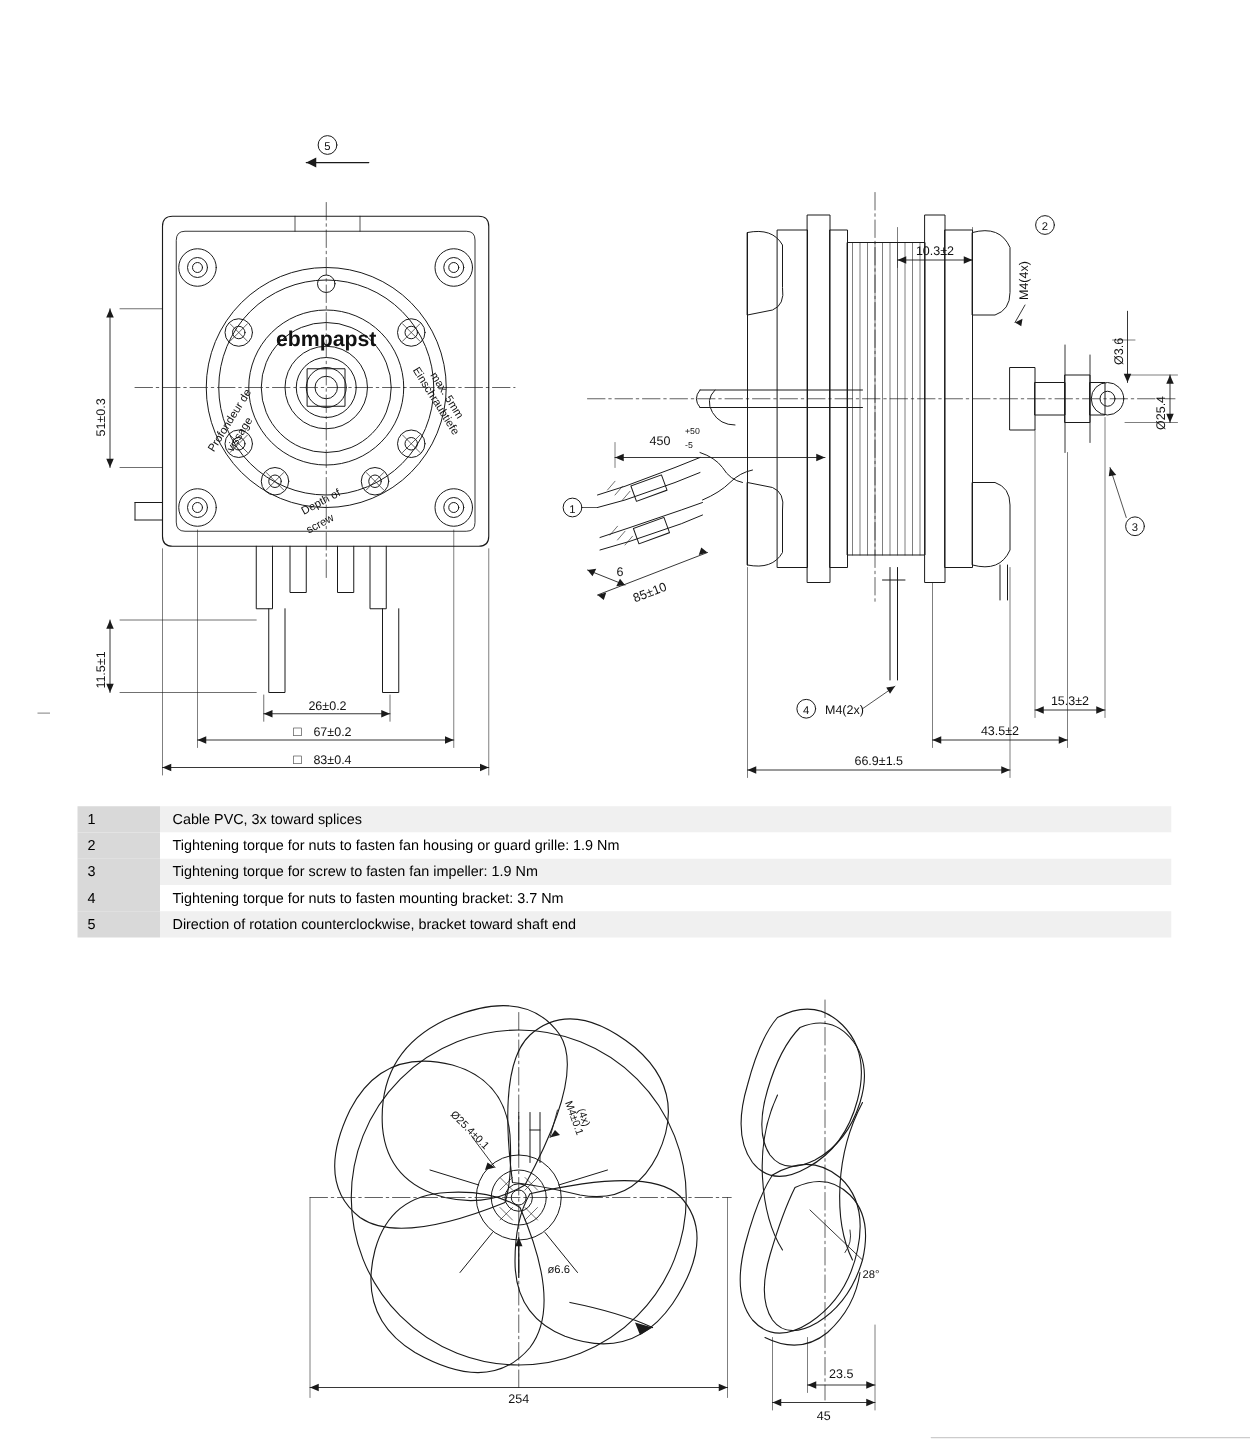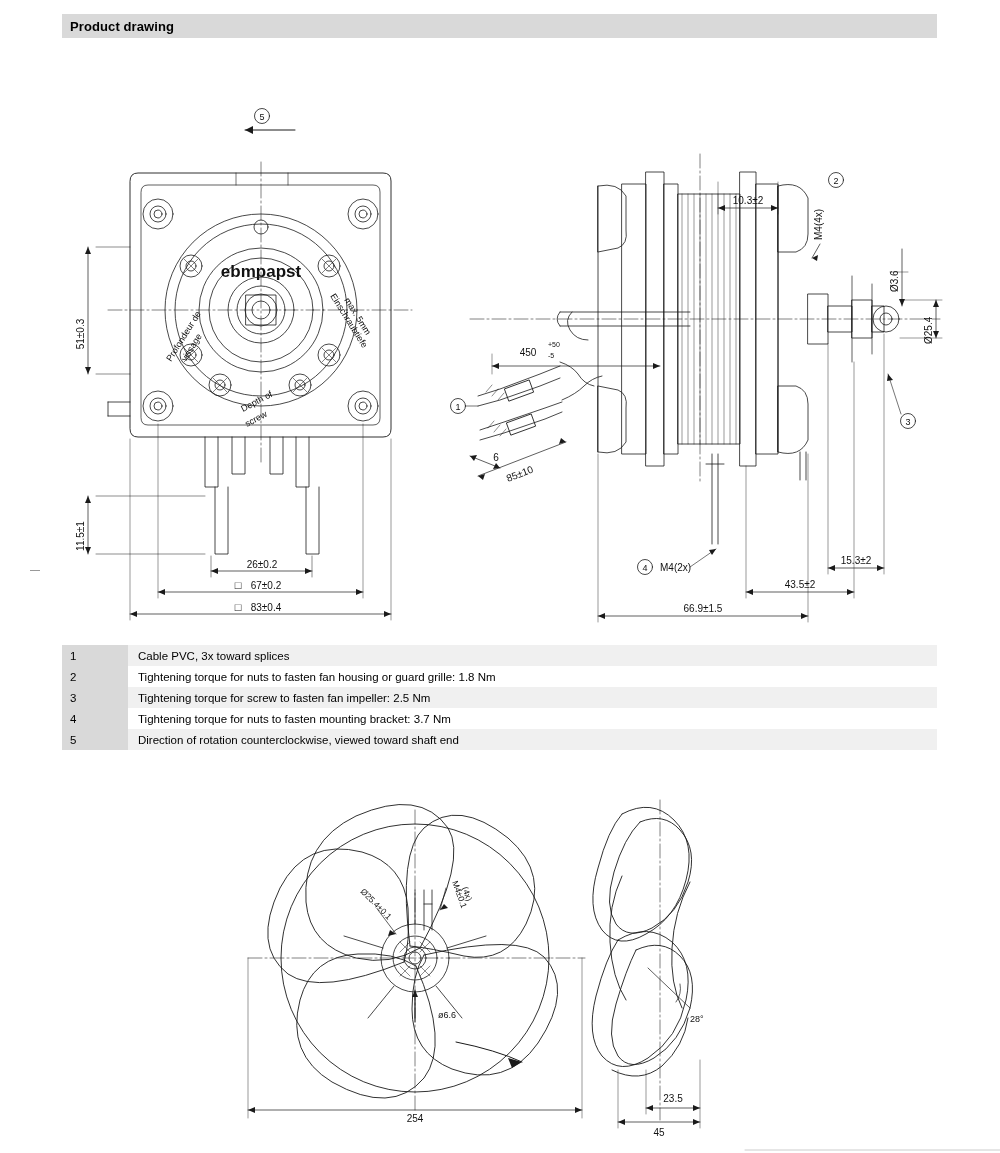--- a/index.html
+++ b/index.html
@@ -97,23 +97,20 @@
     width: 10px;
     height: 1px;
     background: #999;
   }
 </style>
 </head>
 <body>
 
 <div class="page">
 
-  <div class="header-bar">
-    <div class="title">Product drawing</div>
-  </div>
 
   <div class="edge-tick"></div>
 
   <div class="drawing-area">
     <svg width="1000" height="595" viewBox="0 0 1000 595" xmlns="http://www.w3.org/2000/svg">
       <g fill="none" stroke="#1a1a1a" stroke-width="0.9" stroke-linejoin="round" stroke-linecap="round">
 
         <g stroke-width="1">
           <path d="M245 86 L295 86"></path>
           <path d="M245 86 L253 82 L253 90 Z" fill="#1a1a1a" stroke="none"></path>
@@ -438,33 +435,33 @@
   </div>
 
   <table class="legend">
     <tbody>
       <tr>
         <td class="num">1</td>
         <td class="txt">Cable PVC, 3x toward splices</td>
       </tr>
       <tr>
         <td class="num">2</td>
-        <td class="txt">Tightening torque for nuts to fasten fan housing or guard grille: 1.8 Nm</td>
+        <td class="txt">Tightening torque for nuts to fasten fan housing or guard grille: 1.9 Nm</td>
       </tr>
       <tr>
         <td class="num">3</td>
-        <td class="txt">Tightening torque for screw to fasten fan impeller: 2.5 Nm</td>
+        <td class="txt">Tightening torque for screw to fasten fan impeller: 1.9 Nm</td>
       </tr>
       <tr>
         <td class="num">4</td>
         <td class="txt">Tightening torque for nuts to fasten mounting bracket: 3.7 Nm</td>
       </tr>
       <tr>
         <td class="num">5</td>
-        <td class="txt">Direction of rotation counterclockwise, viewed toward shaft end</td>
+        <td class="txt">Direction of rotation counterclockwise, bracket toward shaft end</td>
       </tr>
     </tbody>
   </table>
 
   <div class="impeller-area">
     <svg width="1000" height="383" viewBox="0 0 1000 383" xmlns="http://www.w3.org/2000/svg">
       <g fill="none" stroke="#1a1a1a" stroke-width="0.9" stroke-linejoin="round" stroke-linecap="round">
 
         <circle cx="415" cy="188" r="134" stroke-width="0.9"></circle>
 

